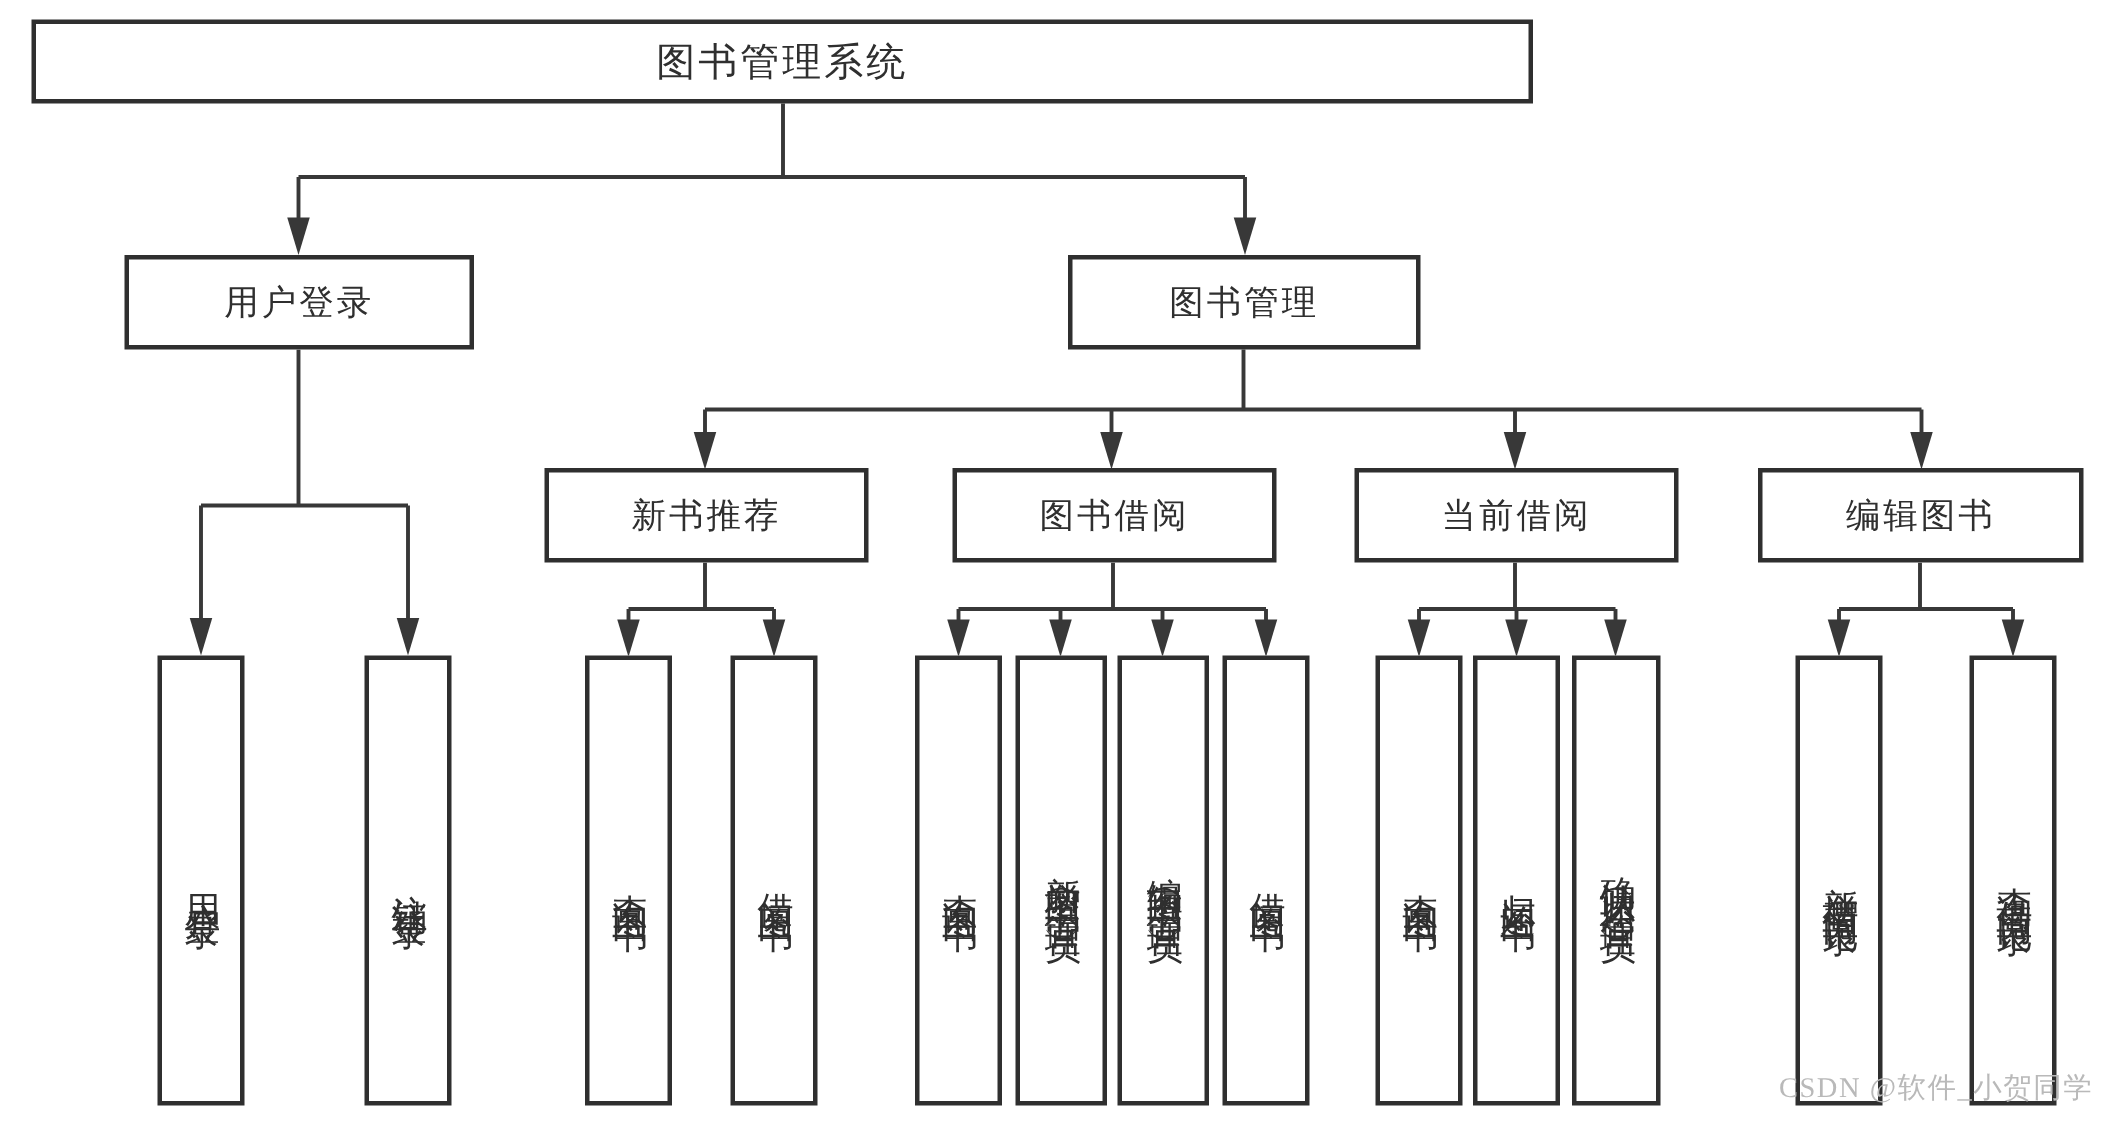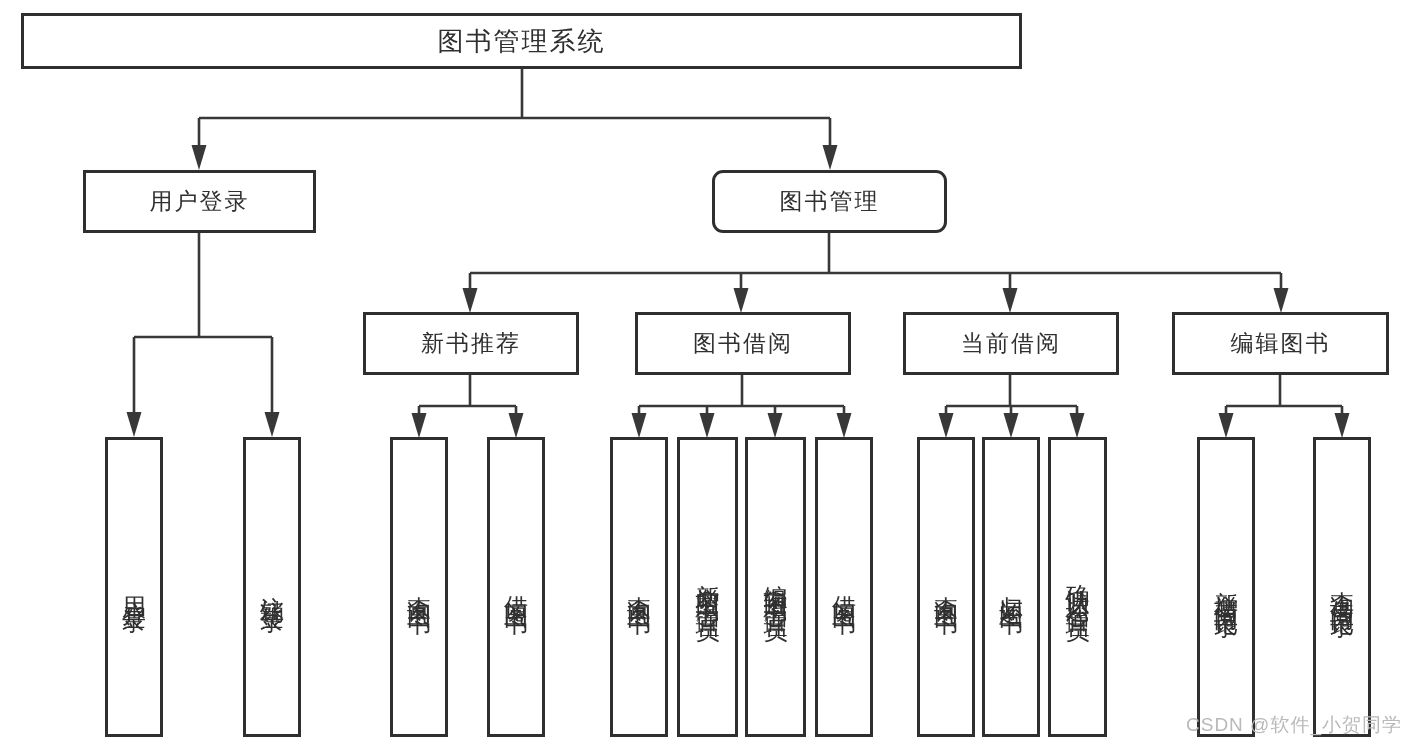--- a/index.html
+++ b/index.html
@@ -48,20 +48,21 @@
   }
   #watermark {
     position: absolute;
     left: 1186px;
     top: 712px;
     font-size: 19px;
     letter-spacing: 1px;
     color: #b9b9b9;
     z-index: 5;
     white-space: nowrap;
+    font-family: Liberation Serif, serif;
   }
 </style>
 </head>
 <body>
 
 <div id="stage">
 
   <svg id="connectors">
       <path d="M522,68 L522,118 M199,118 L830,118" fill="none" stroke="#383838" stroke-width="2.6"></path>
       <path d="M199,233 L199,337 M134,337 L272,337" fill="none" stroke="#383838" stroke-width="2.6"></path>
@@ -110,21 +111,21 @@
       <polygon points="1334.5,413 1349.5,413 1342,438" fill="#383838"></polygon>
     </svg>
 
   <div class="box root" style="left: 21px; top: 13px; width: 1001px; height: 56px; border-color: rgb(47, 47, 47); color: rgb(47, 47, 47);">
     <span class="lbl">图书管理系统</span>
   </div>
 
   <div class="box hnode" style="left: 83px; top: 170px; width: 233px; height: 63px; border-color: rgb(47, 47, 47); color: rgb(47, 47, 47);">
     <span class="lbl">用户登录</span>
   </div>
-  <div class="box hnode" style="left: 712px; top: 170px; width: 235px; height: 63px; border-color: rgb(47, 47, 47); color: rgb(47, 47, 47); border-radius: 11px;">
+  <div class="box hnode" style="left: 712px; top: 170px; width: 235px; height: 63px; border-color: rgb(47, 47, 47); color: rgb(47, 47, 47);">
     <span class="lbl">图书管理</span>
   </div>
 
   <div class="box hnode" style="left: 363px; top: 312px; width: 216px; height: 63px; border-color: rgb(47, 47, 47); color: rgb(47, 47, 47); font-family: Liberation Serif, serif;">
     <span class="lbl">新书推荐</span>
   </div>
   <div class="box hnode" style="left: 903px; top: 312px; width: 216px; height: 63px; border-color: rgb(47, 47, 47); color: rgb(47, 47, 47);">
     <span class="lbl">当前借阅</span>
   </div>
   <div class="box hnode" style="left: 635px; top: 312px; width: 216px; height: 63px; border-color: rgb(47, 47, 47); color: rgb(47, 47, 47);">

